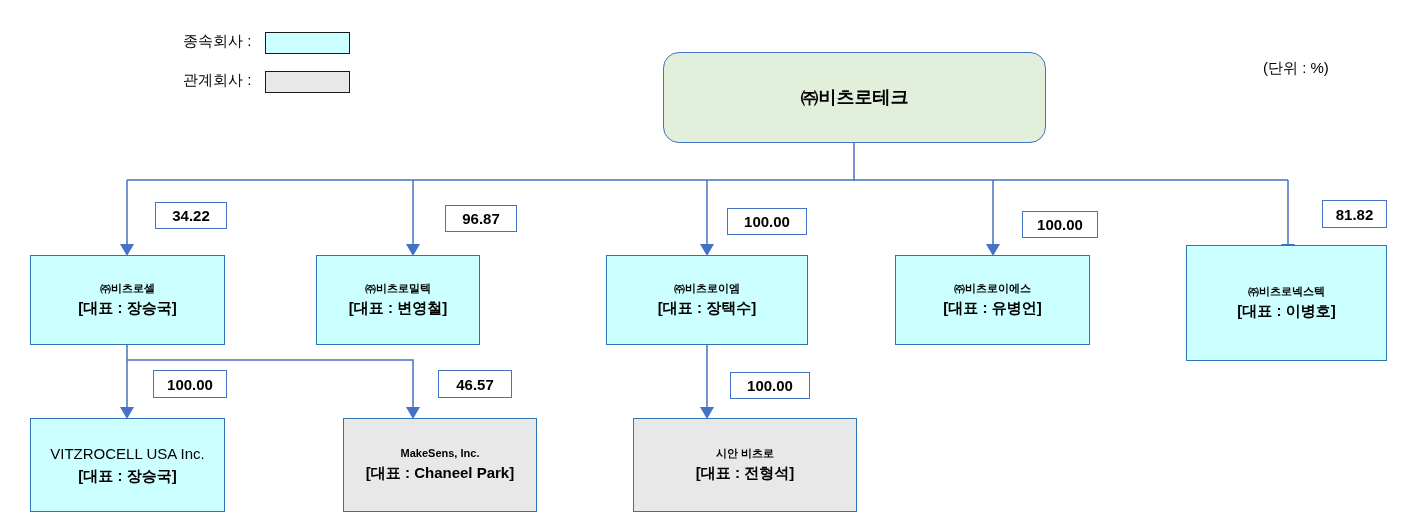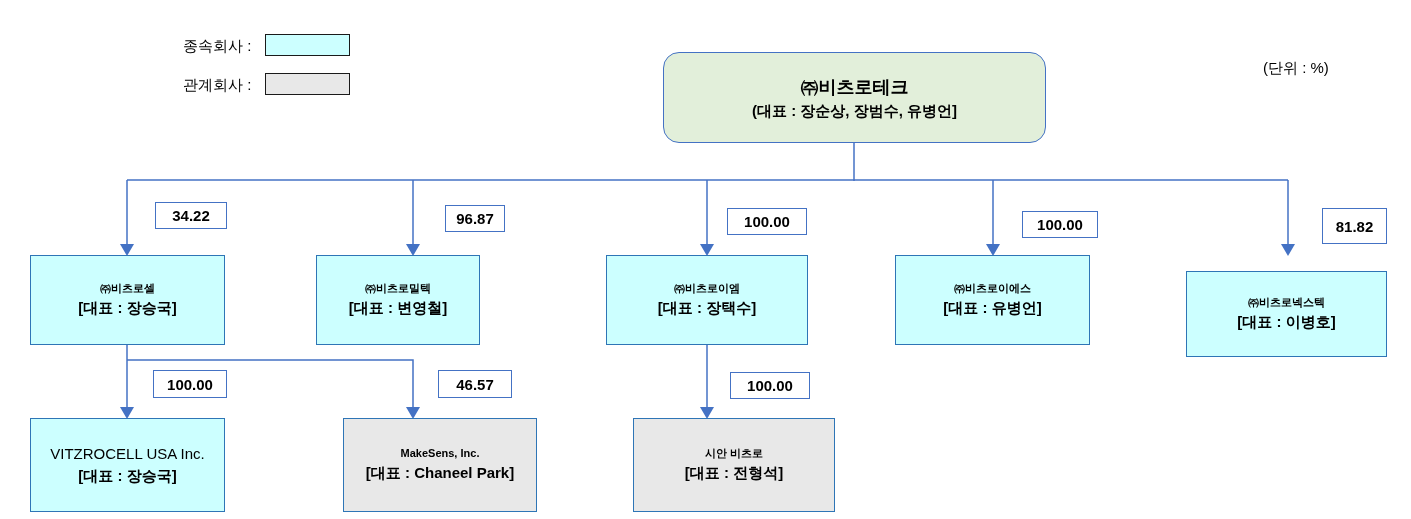--- a/index.html
+++ b/index.html
@@ -6,21 +6,21 @@
   body {
     width:1411px; height:519px; position:relative; overflow:hidden;
     font-family:"Liberation Sans","DejaVu Sans",sans-serif; color:#000;
   }
   .canvas { position:absolute; left:0; top:0; width:1411px; height:519px; }
 
   svg.connectors { position:absolute; left:0; top:0; pointer-events:none; }
   .conn  { stroke:var(--line-color,#4472c4); stroke-width:1.5; fill:none; }
   .arrow { fill:var(--line-color,#4472c4); stroke:none; }
 
-  .legend-row { position:absolute; display:flex; align-items:flex-end; gap:14px; height:24px; }
+  .legend-row { position:absolute; display:flex; align-items:flex-start; gap:14px; height:24px; }
   #legend-subsidiary { left:183px; top:32px; }
   #legend-affiliate  { left:183px; top:71px; }
   .legend-label { font-size:15px; }
   .swatch { width:85px; height:22px; border:1px solid #1a1a1a; box-sizing:border-box; }
   .swatch.subsidiary { background:var(--subsidiary-fill,#ccffff); }
   .swatch.affiliate  { background:var(--affiliate-fill,#e8e8e8); }
 
   .unit { position:absolute; left:1263px; top:59px; font-size:15px; }
 
   .node {
@@ -35,36 +35,36 @@
   .node-name { font-weight:bold; font-size:11px; }
   .node-ceo  { font-weight:bold; font-size:15px; }
   #node-root .node-name { font-size:18px; }
   #node-l2-0 .node-name { font-weight:normal; font-size:15px; }
 
   #node-root { left:663px; top:52px;  width:383px; height:91px; }
   #node-l1-0 { left:30px;   top:255px; width:195px; height:90px; }
   #node-l1-1 { left:316px;  top:255px; width:164px; height:90px; }
   #node-l1-2 { left:606px;  top:255px; width:202px; height:90px; }
   #node-l1-3 { left:895px;  top:255px; width:195px; height:90px; }
-  #node-l1-4 { left:1186px; top:271px; width:201px; height:86px; }
+  #node-l1-4 { left:1186px; top:245px; width:201px; height:116px; }
   #node-l2-0 { left:30px;   top:418px; width:195px; height:94px; }
   #node-l2-1 { left:316px;  top:418px; width:194px; height:94px; }
-  #node-l2-2 { left:606px;  top:418px; width:202px; height:94px; }
+  #node-l2-2 { left:606px;  top:418px; width:224px; height:94px; }
 
   .pct {
     position:absolute; box-sizing:border-box; background:#ffffff;
     border:1px solid var(--line-color,#4472c4);
     display:flex; align-items:center; justify-content:center;
     font-weight:bold; font-size:15px;
   }
   #pct-l1-0 { left:155px;  top:202px; width:72px; height:27px; }
-  #pct-l1-1 { left:445px;  top:205px; width:60px; height:27px; }
+  #pct-l1-1 { left:445px;  top:205px; width:72px; height:27px; }
   #pct-l1-2 { left:727px;  top:208px; width:80px; height:27px; }
   #pct-l1-3 { left:1022px; top:211px; width:76px; height:27px; }
-  #pct-l1-4 { left:1322px; top:208px; width:65px; height:36px; }
+  #pct-l1-4 { left:1322px; top:200px; width:65px; height:28px; }
   #pct-l2-0 { left:153px;  top:370px; width:74px; height:28px; }
   #pct-l2-1 { left:438px;  top:370px; width:74px; height:28px; }
   #pct-l2-2 { left:730px;  top:372px; width:80px; height:27px; }
 </style>
 </head>
 <body>
 
 <div class="canvas">
 
   <svg class="connectors" width="1411" height="519">
@@ -96,21 +96,20 @@
   </div>
   <div class="legend-row" id="legend-affiliate">
     <span class="legend-label">관계회사 :</span>
     <span class="swatch affiliate"></span>
   </div>
 
   <div class="unit">(단위 : %)</div>
 
   <div class="node parent" id="node-root">
     <div class="node-name">㈜비츠로테크</div>
-    <div class="node-ceo">(대표 : 장순상, 장범수, 유병언]</div>
   </div>
 
   <div class="node subsidiary" id="node-l1-0">
     <div class="node-name">㈜비츠로셀</div>
     <div class="node-ceo">[대표 : 장승국]</div>
   </div>
   <div class="node subsidiary" id="node-l1-1">
     <div class="node-name">㈜비츠로밀텍</div>
     <div class="node-ceo">[대표 : 변영철]</div>
   </div>

